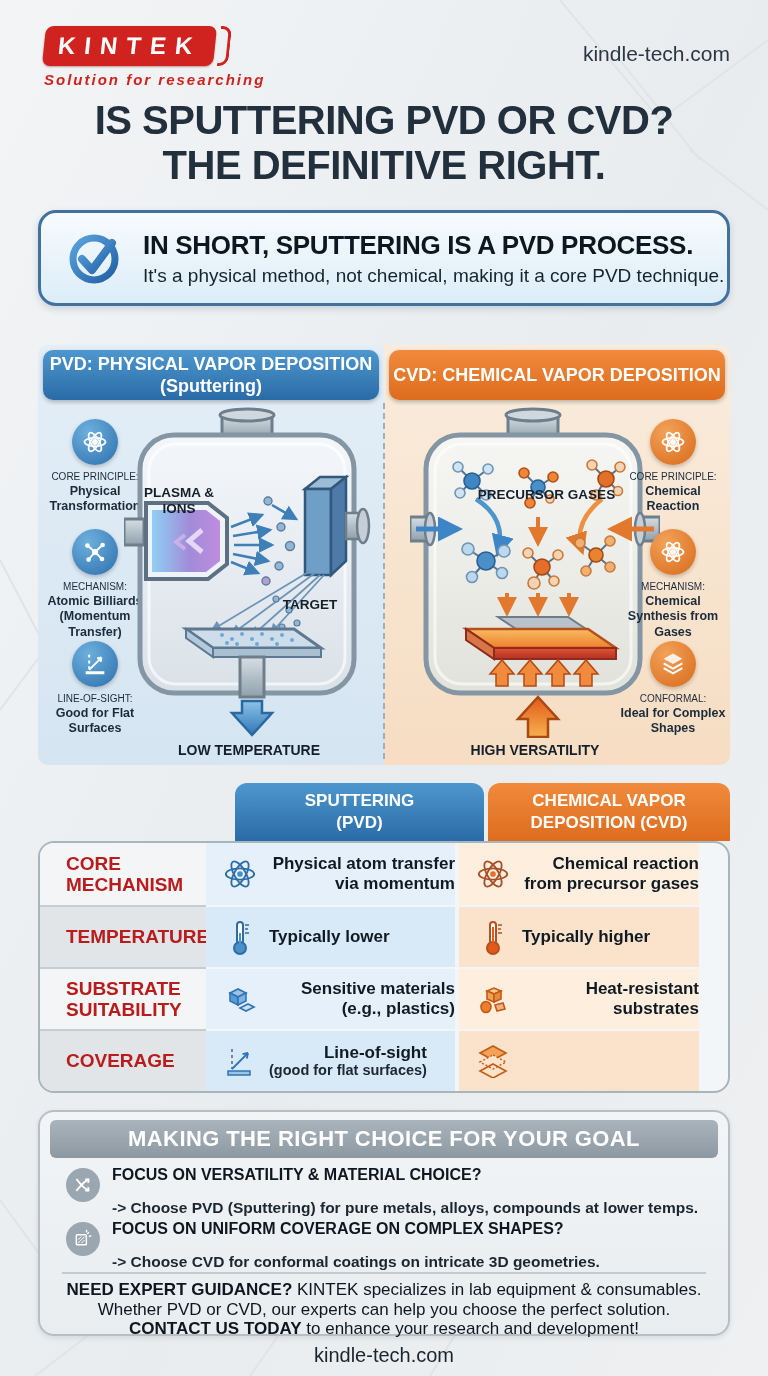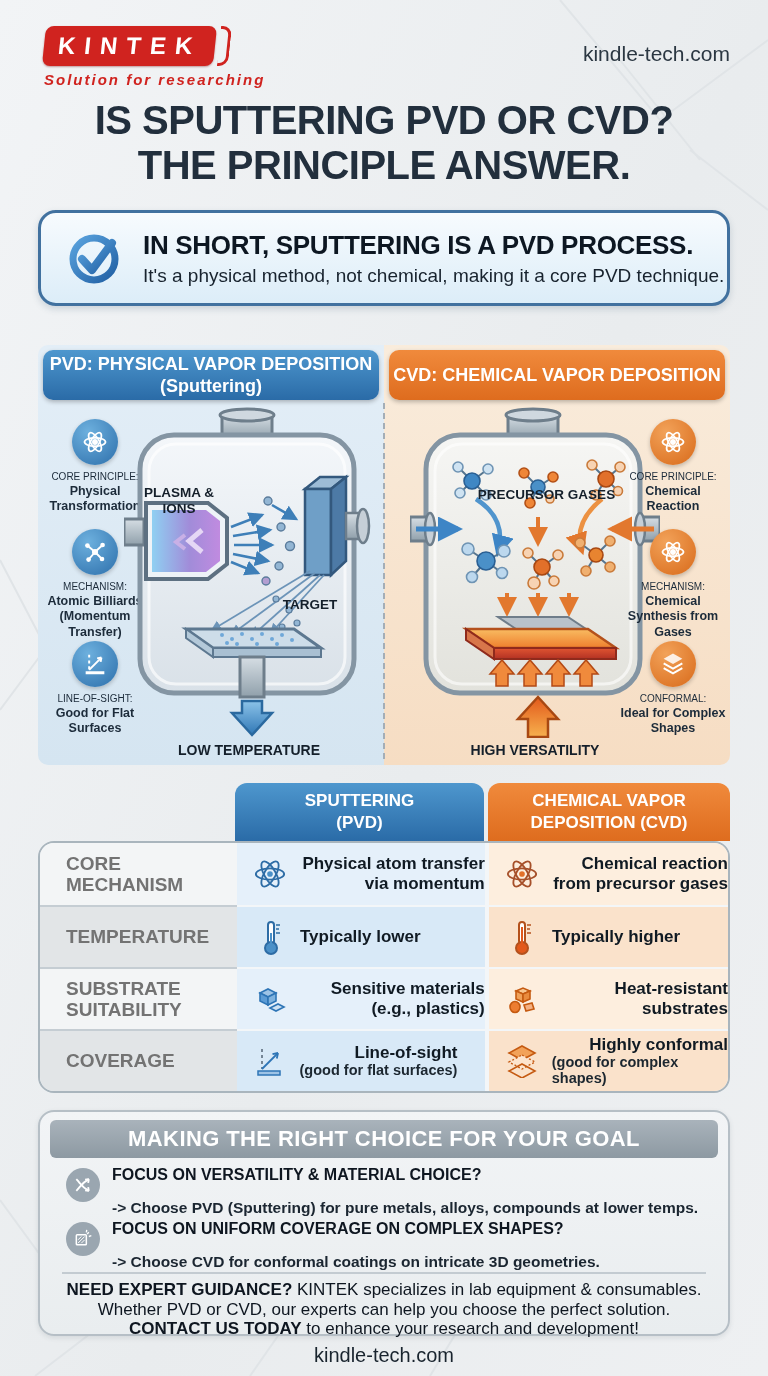--- a/index.html
+++ b/index.html
@@ -72,22 +72,22 @@
   
   .ctable { position:absolute; left:38px; top:783px; width:692px; }
   .thead { position:relative; height:58px; }
   .th { position:absolute; top:0; height:58px; border-radius:12px 12px 0 0; color:#fff;
     text-align:center; font-weight:800; font-size:17px; line-height:1.3;
     display:flex; flex-direction:column; justify-content:center; }
   .th.blue   { left:197px; width:249px; background:linear-gradient(180deg,#4e97ce,#2a6ba7); }
   .th.orange { left:450px; width:242px; background:linear-gradient(180deg,#f08a3c,#de6c1e); }
   .tbody { border:2px solid #a9b5bd; border-radius:16px; overflow:hidden; background:#f3f6f8; }
   .trow { display:flex; height:62px; }
-  .tlabel { width:197px; display:flex; align-items:center; padding:0 30px 0 26px;
-    font-size:19px; font-weight:800; color:#737373; line-height:1.12; border-top:2px solid #c5cdd3; }
+  .tlabel { width:166px; display:flex; align-items:center; padding:0 30px 0 26px;
+    font-size:19px; font-weight:800; color:#b91c1c; line-height:1.12; border-top:2px solid #c5cdd3; }
   .trow:first-child .tlabel, .trow:first-child .tcell { border-top:none; }
   .trow:nth-child(odd)  .tlabel { background:#f3f5f6; }
   .trow:nth-child(even) .tlabel { background:#e2e5e7; }
   .tcell { display:flex; align-items:center; padding-left:15px; gap:11px; border-top:2px solid #f3f6f8; }
   .tcell.pvdc { width:249px; }
   .trow:nth-child(odd)  .tcell.pvdc { background:#e5f0fa; }
   .trow:nth-child(even) .tcell.pvdc { background:#d8e9f7; }
   .tgap { width:4px; background:#f3f6f8; }
   .tcell.cvdc { width:240px; }
   .trow:nth-child(odd)  .tcell.cvdc { background:#fdeede; }
@@ -137,21 +137,21 @@
     <div class="logo-row">
       <div class="logo-box"><span>KINTEK</span></div>
       <div class="logo-bracket"></div>
     </div>
     <div class="tagline">Solution for researching</div>
   </div>
   <div class="site-top">kindle-tech.com</div>
 
   <h1 class="title">
     <span>IS SPUTTERING PVD OR CVD?</span><br>
-    <span>THE PRINCIPLE ANSWER.</span>
+    <span>THE DEFINITIVE RIGHT.</span>
   </h1>
 
   <div class="answer-box">
     <svg class="check-icon" viewBox="0 0 56 56">
       <defs>
         <linearGradient id="ckg" x1="0" y1="0" x2="1" y2="1">
           <stop offset="0" stop-color="#5aa3de"></stop>
             <stop offset="1" stop-color="#2160a4"></stop>
         </linearGradient>
       </defs>
@@ -616,24 +616,20 @@
         </div>
         <div class="tgap"></div>
         <div class="tcell cvdc">
           <span class="cicon">
             <svg width="34" height="34" viewBox="0 0 34 34">
               <polygon points="17,2 30,9 17,16 4,9" fill="#f2a259" stroke="#c55a11" stroke-width="1.6"></polygon>
               <polygon points="17,11 30,18 17,25 4,18" fill="#fde4cd" stroke="#c55a11" stroke-width="1.4" stroke-dasharray="2 2"></polygon>
               <polygon points="17,20 30,27 17,34 4,27" fill="none" stroke="#c55a11" stroke-width="1.6"></polygon>
             </svg>
           </span>
-          <div>
-              <div class="ctext">Highly conformal</div>
-              <div class="csub">(good for complex shapes)</div>
-            </div>
         </div>
       </div>
 
     </div>
   </div>
 
   <div class="choice-box">
     <div class="choice-header">MAKING THE RIGHT CHOICE FOR YOUR GOAL</div>
 
     <div class="choice-item ci1">

